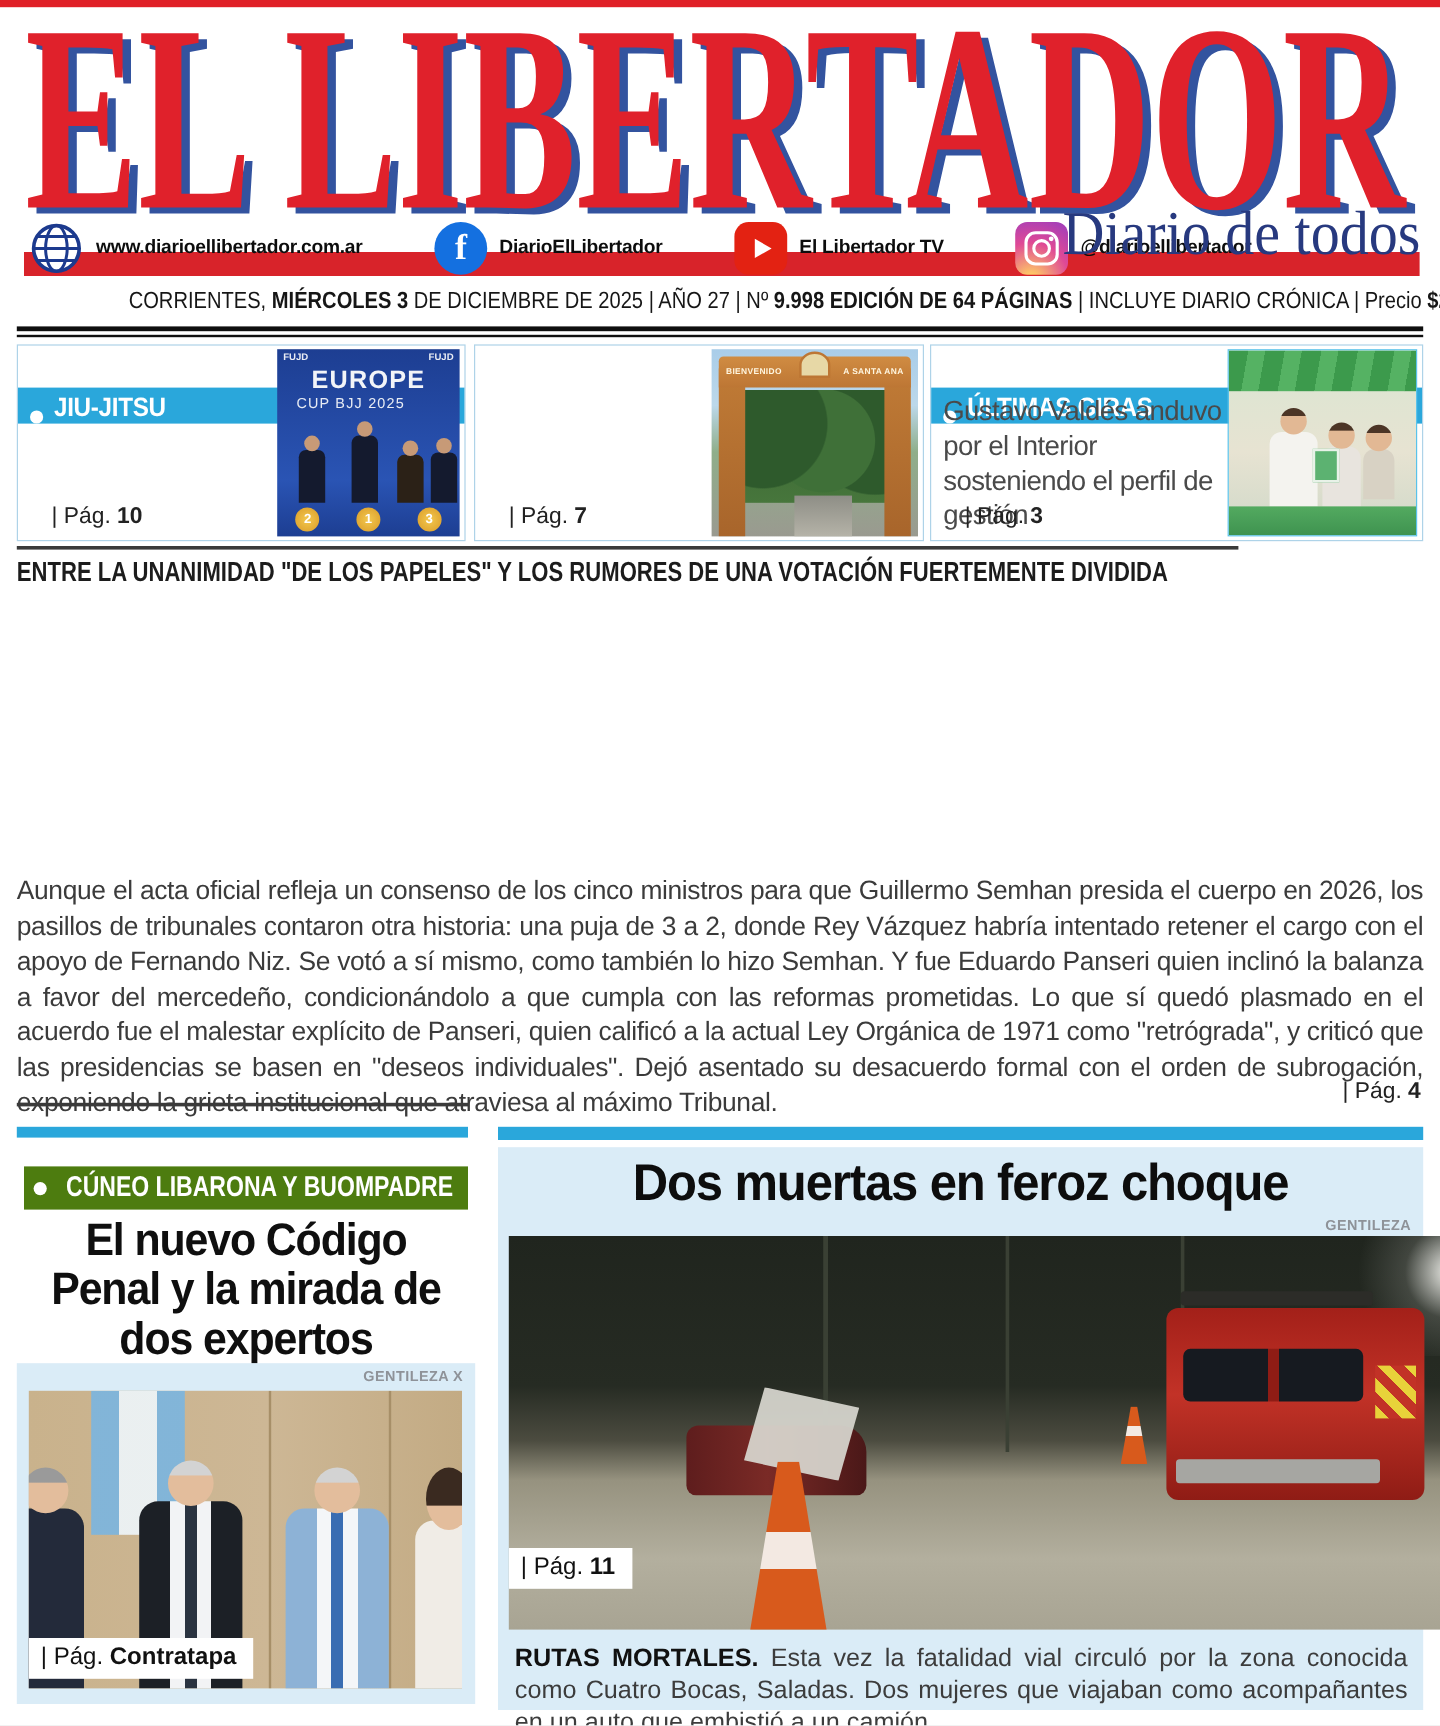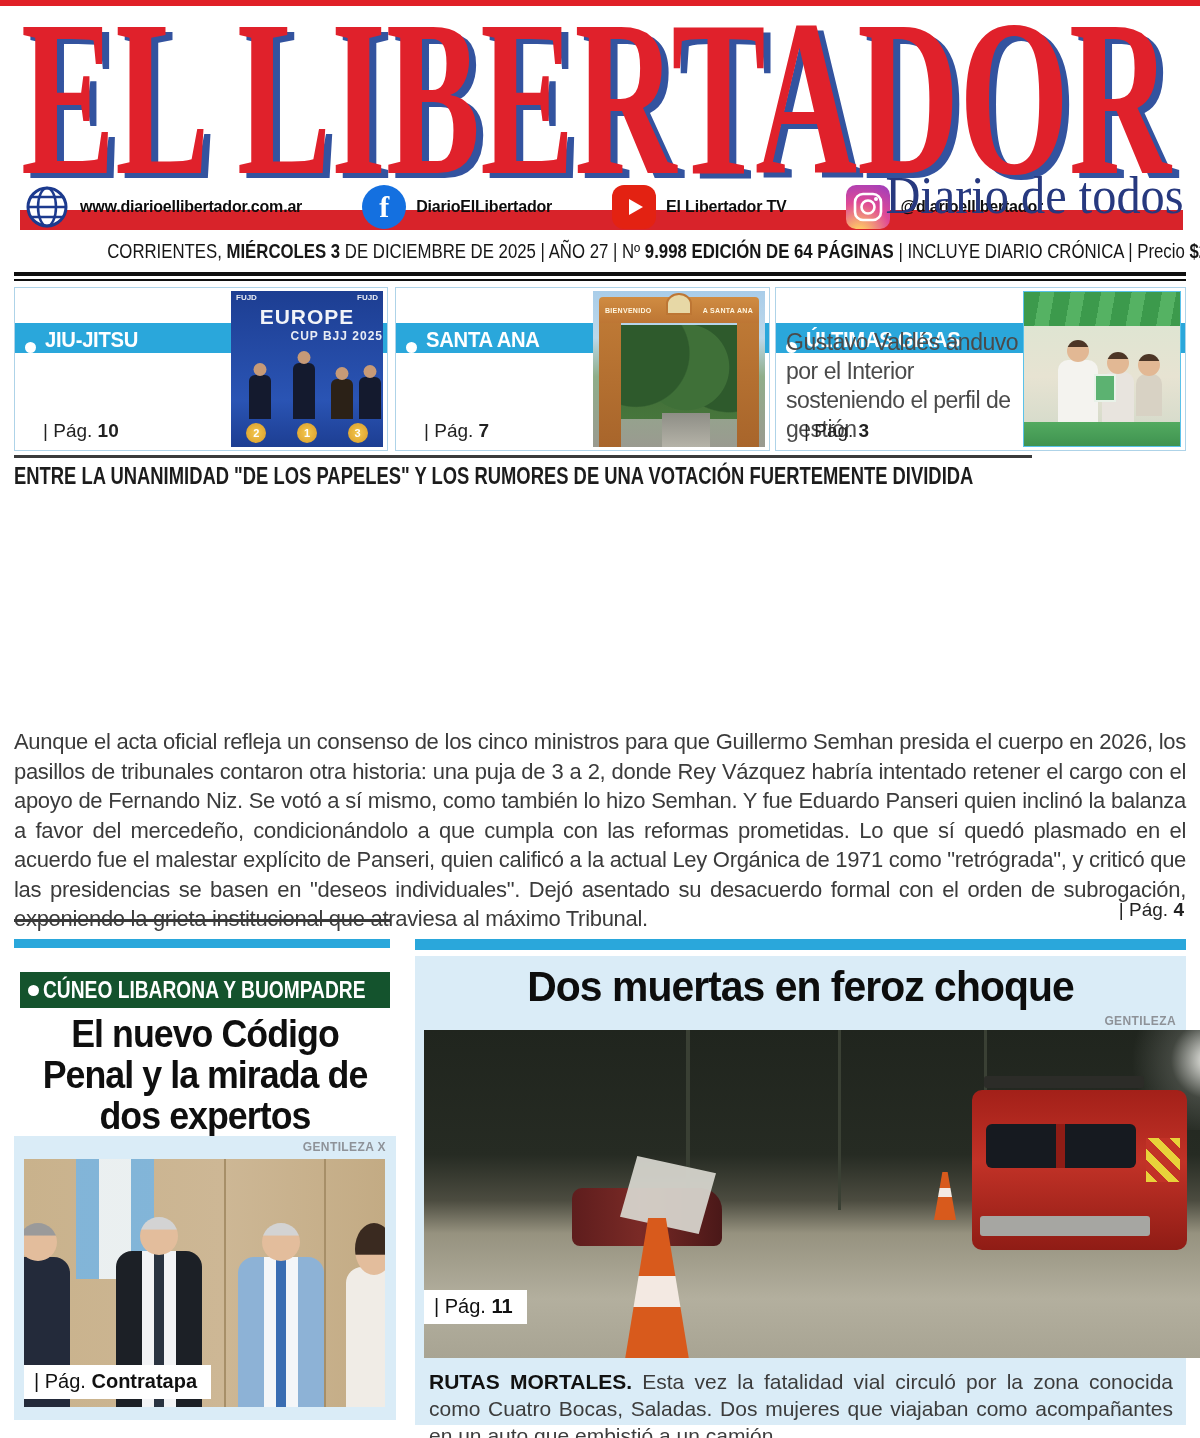--- a/index.html
+++ b/index.html
@@ -51,21 +51,21 @@
   .teaser-photo{position:absolute;top:0;bottom:0;overflow:hidden;}
   .t1 .teaser-photo{right:4px;width:152px;top:3px;bottom:3px;}
   .t2 .teaser-photo{right:4px;width:172px;top:3px;bottom:3px;}
   .t3 .teaser-photo{right:4px;width:158px;top:3px;bottom:3px;border:1px solid #59c2ea;box-sizing:border-box;}
 
   
   .bjj{background:linear-gradient(180deg,#1d3e92 0%,#2a54b4 70%,#1d3e92 100%);}
   .bjj-top{position:absolute;left:0;right:0;top:2px;display:flex;justify-content:space-between;padding:0 5px;}
   .bjj-corner{color:#fff;font-size:8px;font-weight:bold;opacity:.9;}
   .bjj-title{position:absolute;left:0;right:0;top:14px;text-align:center;color:#f2f4f8;font-weight:bold;font-size:21px;letter-spacing:1px;}
-  .bjj-sub{position:absolute;left:16px;right:0;top:38px;text-align:right;color:#e8ecf4;font-weight:bold;font-size:12px;letter-spacing:1px;}
+  .bjj-sub{position:absolute;left:16px;right:0;top:38px;text-align:left;color:#e8ecf4;font-weight:normal;font-size:12px;letter-spacing:1px;}
   .bjj-fig{position:absolute;bottom:28px;width:22px;background:#141a2e;border-radius:6px 6px 0 0;}
   .bjj-fig::before{content:"";position:absolute;top:-12px;left:50%;transform:translateX(-50%);width:13px;height:13px;border-radius:50%;background:#c79a77;}
   .bjj-f1{left:18px;height:44px;}
   .bjj-f2{left:62px;height:56px;}
   .bjj-f3{left:100px;height:40px;background:#2b2117;}
   .bjj-f4{left:128px;height:42px;}
   .bjj-medals{position:absolute;left:0;right:0;bottom:4px;display:flex;justify-content:space-around;}
   .bjj-medal{width:20px;height:20px;border-radius:50%;background:radial-gradient(circle,#f3c84e,#d99a28);color:#fff;font-size:11px;font-weight:bold;display:flex;align-items:center;justify-content:center;}
 
   
@@ -107,22 +107,22 @@
              color:#3b3b3b;text-align:justify;letter-spacing:-0.3px;}
   .lead-page{position:absolute;right:16px;top:899px;font-size:19px;color:#222;}
   .lead-page b{font-weight:bold;}
 
   
   .divider-b{position:absolute;left:14px;top:919px;width:376px;height:3px;background:#3a3a3a;}
   .cyan-bar-left{position:absolute;left:14px;top:939px;width:376px;height:9px;background:#2aa7db;}
   .cyan-bar-right{position:absolute;left:415px;top:939px;width:771px;height:11px;background:#2aa7db;}
 
   
-  .left-tagband{position:absolute;left:20px;top:972px;width:370px;height:36px;background:#14532d;
-                display:flex;align-items:center;gap:4px;padding-left:8px;box-sizing:border-box;}
+  .left-tagband{position:absolute;left:20px;top:972px;width:370px;height:36px;background:#4d7c0f;
+                display:flex;align-items:center;gap:16px;padding-left:8px;box-sizing:border-box;}
   .left-tag-text{color:#fff;font-weight:bold;font-size:24px;white-space:nowrap;transform:scaleX(0.8);transform-origin:left;}
   .left-headline{position:absolute;left:10px;top:1014px;width:390px;text-align:center;font-weight:bold;color:#0f0f0f;}
   .left-headline .lhl{display:block;font-size:38px;line-height:41px;letter-spacing:-1px;white-space:nowrap;transform:scaleX(0.94);transform-origin:center;}
   .left-panel{position:absolute;left:14px;top:1136px;width:382px;height:284px;background:#daecf7;}
   .left-credit{position:absolute;right:10px;top:4px;font-size:12px;font-weight:bold;color:#8e9298;letter-spacing:.4px;}
   .left-photo{position:absolute;left:10px;top:23px;width:361px;height:248px;overflow:hidden;
       background:linear-gradient(90deg,#c9b28c 0%,#cdb795 55%,#c3ab84 100%);}
   .lp-flag{position:absolute;left:52px;top:0;width:78px;height:120px;
       background:linear-gradient(90deg,#7ab5e0 0 30%,#eef6fb 30% 70%,#7ab5e0 70% 100%);opacity:.9;}
   .lp-seam{position:absolute;top:0;bottom:0;width:2px;background:#a78f68;}
@@ -254,24 +254,20 @@
         <span class="bjj-medal">1</span>
         <span class="bjj-medal">3</span>
       </div>
     </div>
     <div class="teaser-page">
       <span>| Pág.</span> <b>10</b>
     </div>
   </div>
 
   <div class="teaser t2">
-    <div class="teaser-band">
-      <span class="dot"></span>
-      <span class="teaser-tag-text">SANTA ANA</span>
-    </div>
     <div class="teaser-photo arch">
       <div class="arch-trees"></div>
       <div class="arch-road"></div>
       <div class="arch-pillar arch-pl"></div>
       <div class="arch-pillar arch-pr"></div>
       <div class="arch-beam">
         <span>BIENVENIDO</span>
         <span>A SANTA ANA</span>
       </div>
       <div class="arch-crest"></div>

